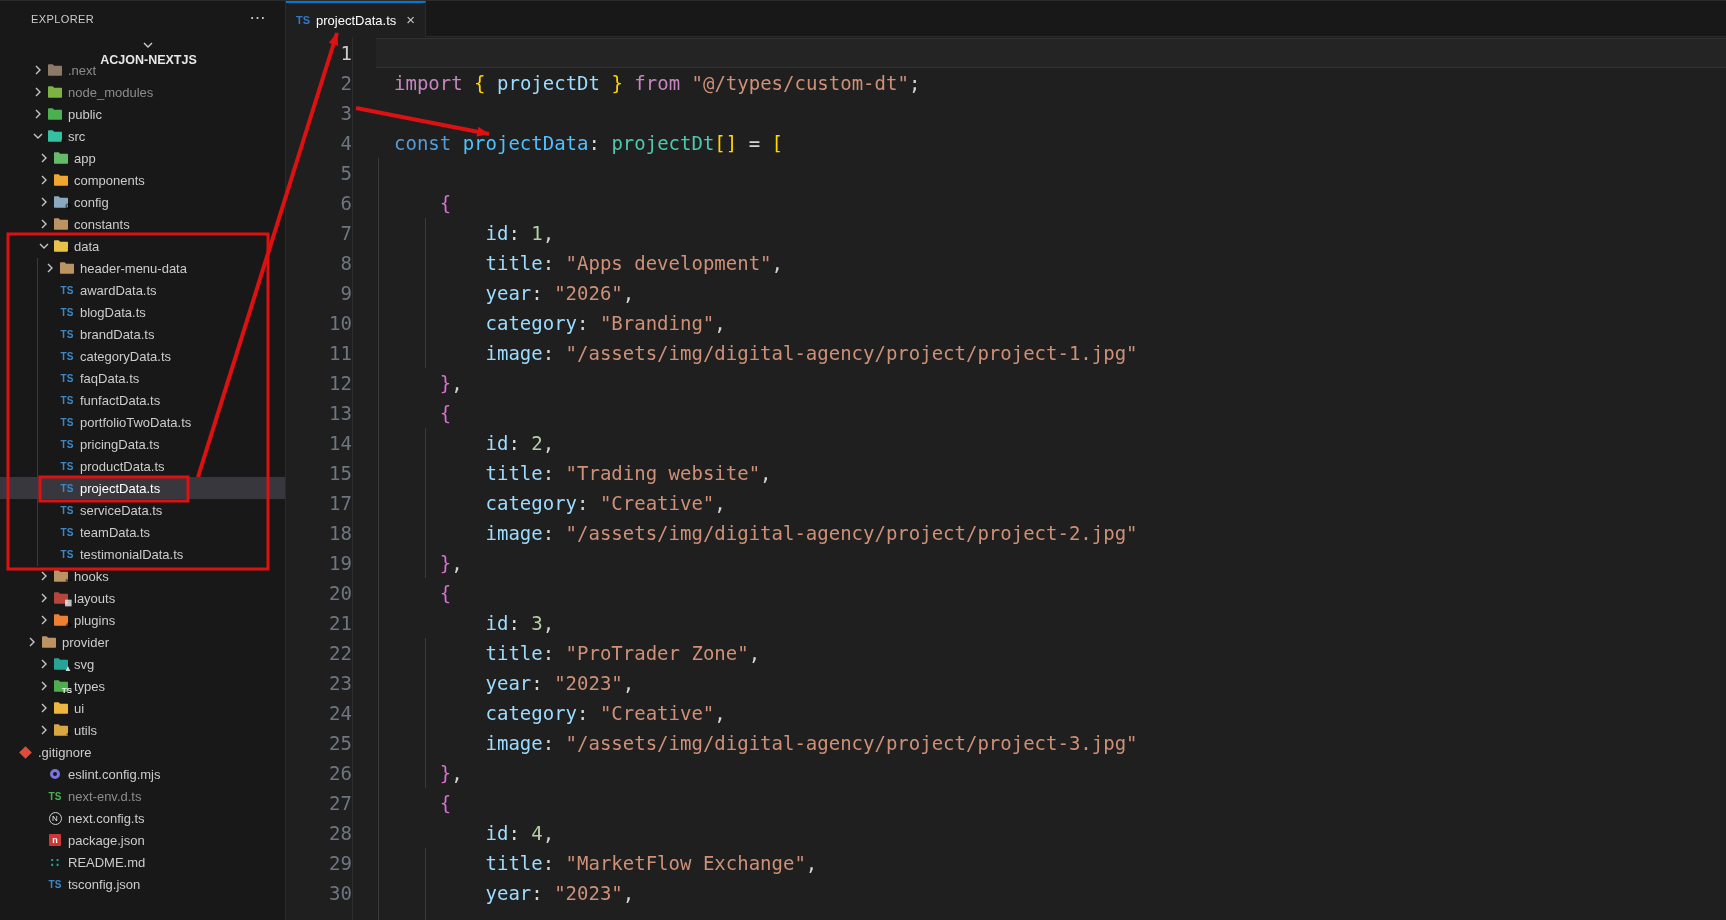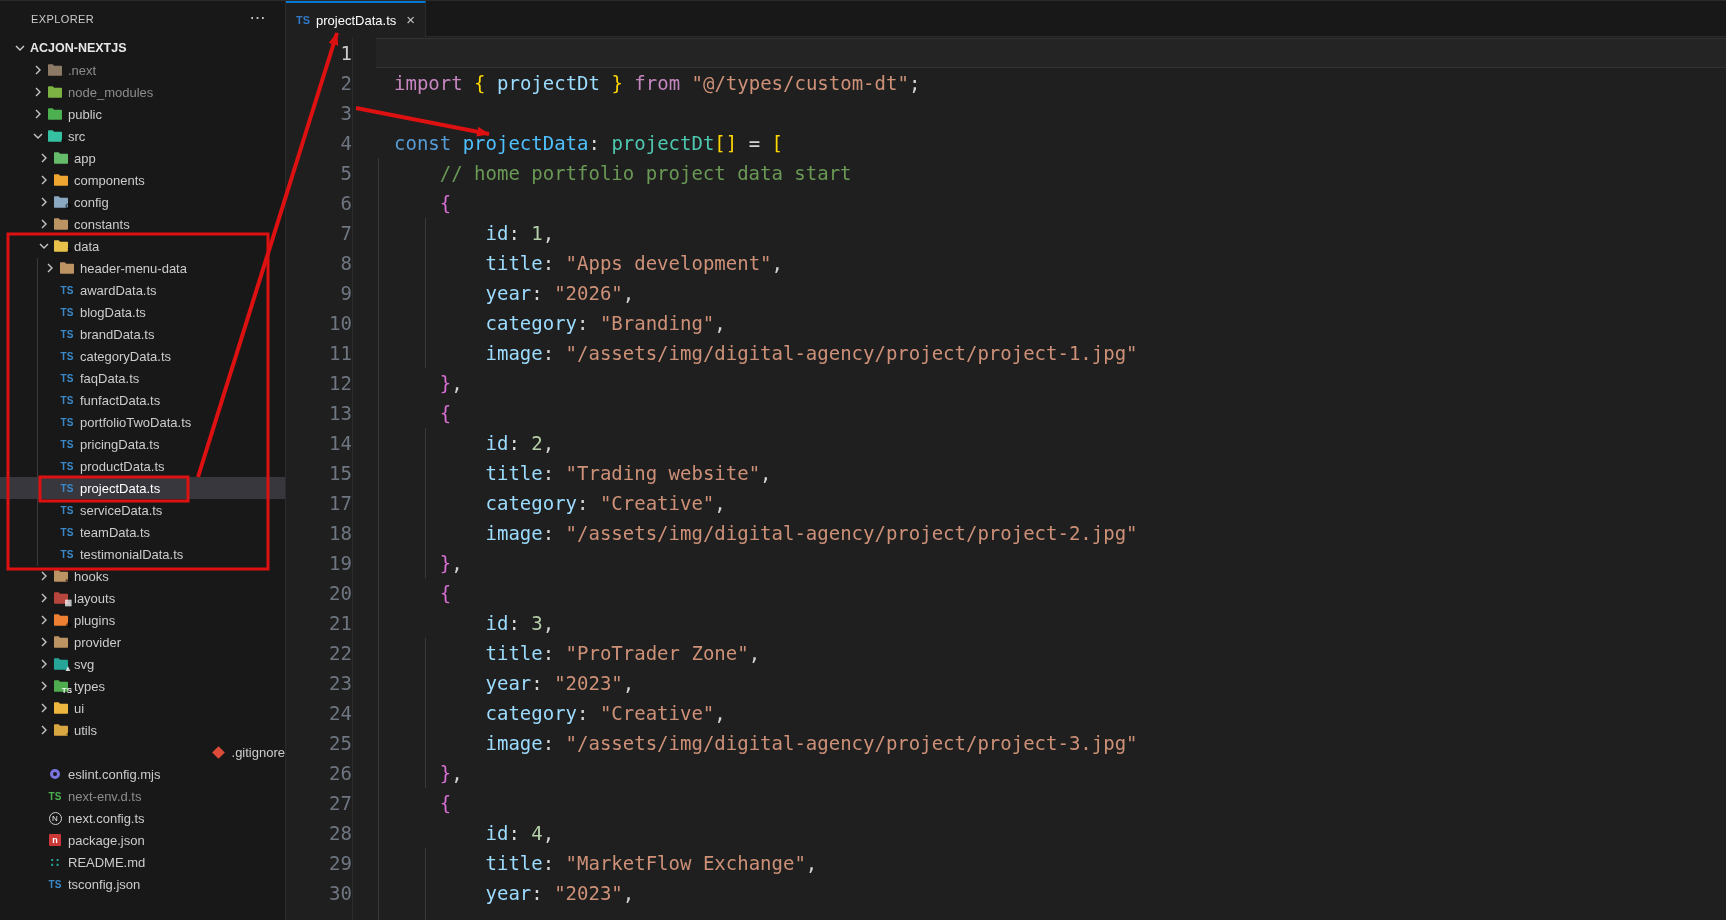--- a/index.html
+++ b/index.html
@@ -18,21 +18,21 @@
   .explorer-header {
     height:36px; display:flex; align-items:center; position:relative;
     padding-left:31px; color:#cccccc; font-size:11px; letter-spacing:.4px;
   }
   .explorer-more {
     position:absolute; right:19px; top:7px; color:#cccccc; font-size:16px;
     cursor:pointer; line-height:20px;
   }
   .project-row {
     height:22px; display:flex; align-items:center; padding-left:12px;
-    color:#e7e7e7; font-size:12.5px; font-weight:bold; cursor:pointer;
+    color:#e7e7e7; font-size:12.5px; font-weight:bold; cursor:pointer;flex-direction:column;
   }
   .project-row .chev { margin-right:2px; }
   .row {
     height:22px; display:flex; align-items:center; color:#cccccc;
     font-size:13px; cursor:pointer; position:relative; white-space:nowrap;
   }
   .row.selected { background:#37373d; color:#ffffff; }
   .chev { width:16px; height:16px; flex:0 0 16px; display:flex; align-items:center; justify-content:center; }
   .icon-slot { width:18px; height:16px; flex:0 0 18px; display:flex; align-items:center; justify-content:center; position:relative; margin-right:4px; }
   .lbl.dim { color:#8c8c8c; }
@@ -368,21 +368,21 @@
           </svg>
         </span>
         <span class="icon-slot">
           <svg width="16" height="14" viewBox="0 0 16 14">
             <path d="M1 2.2 C1 1.6 1.4 1.2 2 1.2 h3.6 l1.6 1.6 H14 c0.6 0 1 0.4 1 1 v8 c0 0.6 -0.4 1 -1 1 H2 c-0.6 0 -1 -0.4 -1 -1 z" fill="#ee8034"></path>
           </svg>
           <span class="folder-badge" style="color: rgba(0, 0, 0, 0.5);">◆</span>
         </span>
         <span class="lbl">plugins</span>
       </div>
-      <div class="row" style="padding-left: 36px;">
+      <div class="row" style="padding-left: 24px;">
         <span class="chev">
           <svg width="16" height="16" viewBox="0 0 16 16">
             <polyline points="6,4 10,8 6,12" fill="none" stroke="#c5c5c5" stroke-width="1.4"></polyline>
           </svg>
         </span>
         <span class="icon-slot">
           <svg width="16" height="14" viewBox="0 0 16 14">
             <path d="M1 2.2 C1 1.6 1.4 1.2 2 1.2 h3.6 l1.6 1.6 H14 c0.6 0 1 0.4 1 1 v8 c0 0.6 -0.4 1 -1 1 H2 c-0.6 0 -1 -0.4 -1 -1 z" fill="#bc9362"></path>
           </svg>
         </span>
@@ -436,21 +436,21 @@
           </svg>
         </span>
         <span class="icon-slot">
           <svg width="16" height="14" viewBox="0 0 16 14">
             <path d="M1 2.2 C1 1.6 1.4 1.2 2 1.2 h3.6 l1.6 1.6 H14 c0.6 0 1 0.4 1 1 v8 c0 0.6 -0.4 1 -1 1 H2 c-0.6 0 -1 -0.4 -1 -1 z" fill="#d9a741"></path>
           </svg>
           <span class="folder-badge" style="color: rgba(0, 0, 0, 0.55);">✦</span>
         </span>
         <span class="lbl">utils</span>
       </div>
-      <div class="row" style=" justify-content: flex-end;">
+      <div class="row" style="">
         <span class="chev"></span>
         <span class="icon-slot">
           <span class="diamond"></span>
         </span>
         <span class="lbl">.gitignore</span>
       </div>
       <div class="row" style="padding-left: 30px;">
         <span class="chev"></span>
         <span class="icon-slot">
           <span class="eslint-ring"></span>
@@ -535,21 +535,20 @@
       <div class="code-row">
         <span class="num">3</span>
         <span class="ln-content"></span>
       </div>
       <div class="code-row">
         <span class="num">4</span>
         <span class="ln-content"><span style="color: rgb(86, 156, 214);">const</span><span style="color: rgb(212, 212, 212);"> </span><span style="color: rgb(79, 193, 255);">projectData</span><span style="color: rgb(212, 212, 212);">: </span><span style="color: rgb(78, 201, 176);">projectDt</span><span style="color: rgb(255, 215, 0);">[]</span><span style="color: rgb(212, 212, 212);"> = </span><span style="color: rgb(255, 215, 0);">[</span></span>
       </div>
       <div class="code-row">
         <span class="num">5</span>
-        <span class="ln-content"><span style="color: rgb(106, 153, 85);">    // home portfolio project data start</span></span>
       </div>
       <div class="code-row">
         <span class="num">6</span>
         <span class="ln-content"><span style="color: rgb(212, 212, 212);">    </span><span style="color: rgb(218, 112, 214);">{</span></span>
       </div>
       <div class="code-row">
         <span class="num">7</span>
         <span class="ln-content"><span style="color: rgb(212, 212, 212);">        </span><span style="color: rgb(156, 220, 254);">id</span><span style="color: rgb(212, 212, 212);">: </span><span style="color: rgb(181, 206, 168);">1</span><span style="color: rgb(212, 212, 212);">,</span></span>
       </div>
       <div class="code-row">

